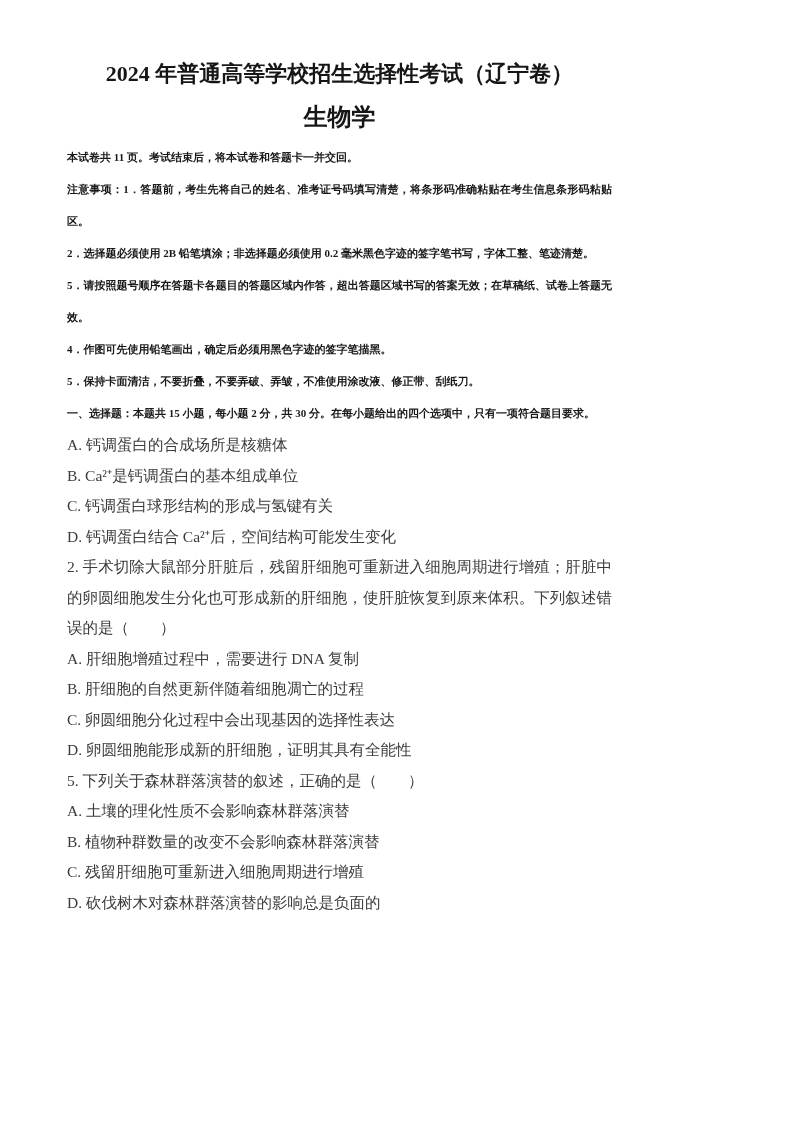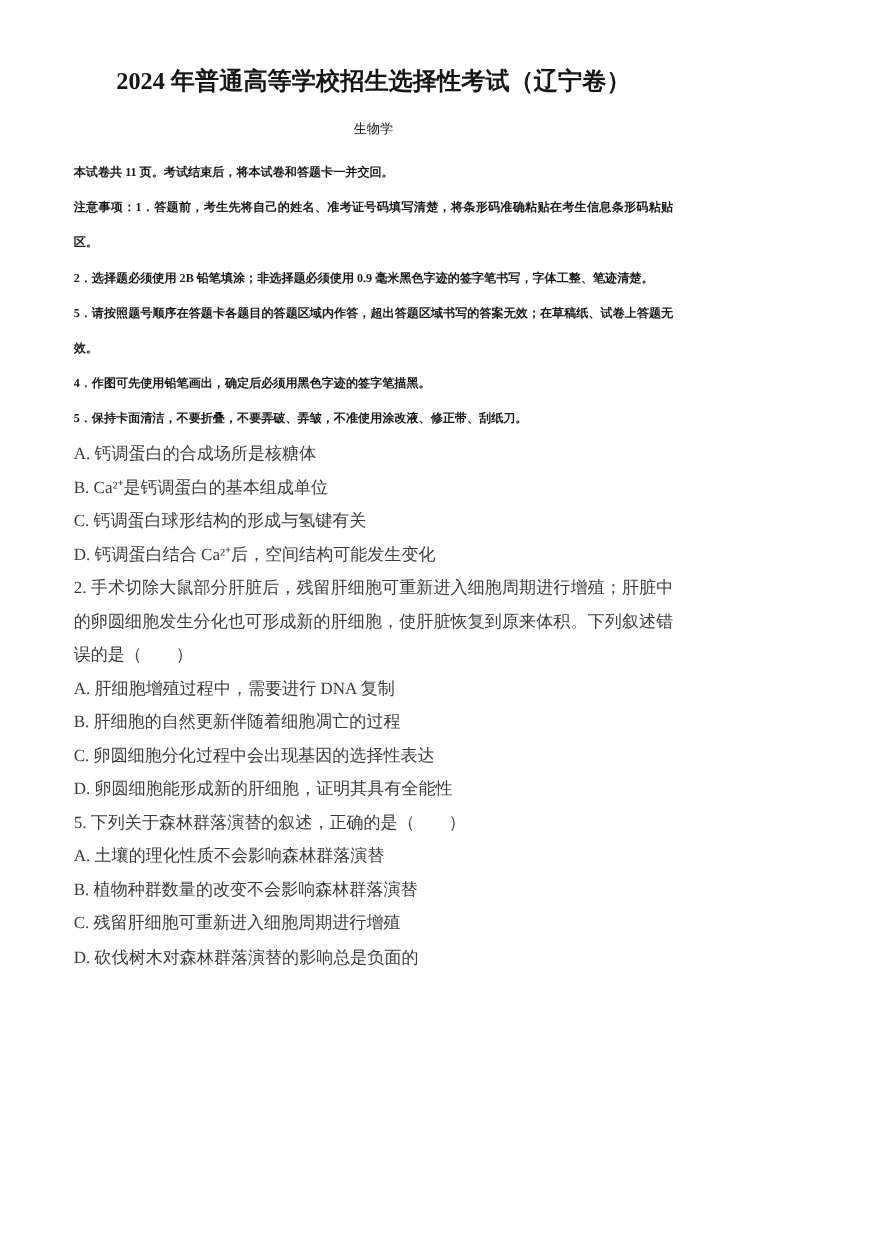--- a/index.html
+++ b/index.html
@@ -24,23 +24,23 @@
   .title {
     margin: 0;
     font-size: 22px;
     line-height: 28px;
     font-weight: bold;
     text-align: center;
     color: #161616;
   }
   .subtitle {
     margin: 16px 0 0 0;
-    font-size: 12px;
+    font-size: 24px;
     line-height: 26px;
-    font-weight: normal;
+    font-weight: bold;
     text-align: center;
     color: #161616;
   }
   .bold-block {
     margin: 0;
     padding: 0;
   }
   .bold-block p {
     margin: 0;
     font-size: 11px;
@@ -68,24 +68,25 @@
 <body>
 
 <div class="page">
 
   <h1 class="title">2024 年普通高等学校招生选择性考试（辽宁卷）</h1>
   <h2 class="subtitle">生物学</h2>
 
   <div class="bold-block">
     <p class="first">本试卷共 11 页。考试结束后，将本试卷和答题卡一并交回。</p>
     <p>注意事项：1．答题前，考生先将自己的姓名、准考证号码填写清楚，将条形码准确粘贴在考生信息条形码粘贴区。</p>
-    <p>2．选择题必须使用 2B 铅笔填涂；非选择题必须使用 0.9 毫米黑色字迹的签字笔书写，字体工整、笔迹清楚。</p>
+    <p>2．选择题必须使用 2B 铅笔填涂；非选择题必须使用 0.2 毫米黑色字迹的签字笔书写，字体工整、笔迹清楚。</p>
     <p>5．请按照题号顺序在答题卡各题目的答题区域内作答，超出答题区域书写的答案无效；在草稿纸、试卷上答题无效。</p>
     <p>4．作图可先使用铅笔画出，确定后必须用黑色字迹的签字笔描黑。</p>
     <p>5．保持卡面清洁，不要折叠，不要弄破、弄皱，不准使用涂改液、修正带、刮纸刀。</p>
+    <p>一、选择题：本题共 15 小题，每小题 2 分，共 30 分。在每小题给出的四个选项中，只有一项符合题目要求。</p>
   </div>
 
   <div class="questions">
 
     <div class="question">
       <p>A. 钙调蛋白的合成场所是核糖体</p>
       <p>B. Ca²⁺是钙调蛋白的基本组成单位</p>
       <p>C. 钙调蛋白球形结构的形成与氢键有关</p>
       <p>D. 钙调蛋白结合 Ca²⁺后，空间结构可能发生变化</p>
     </div>

